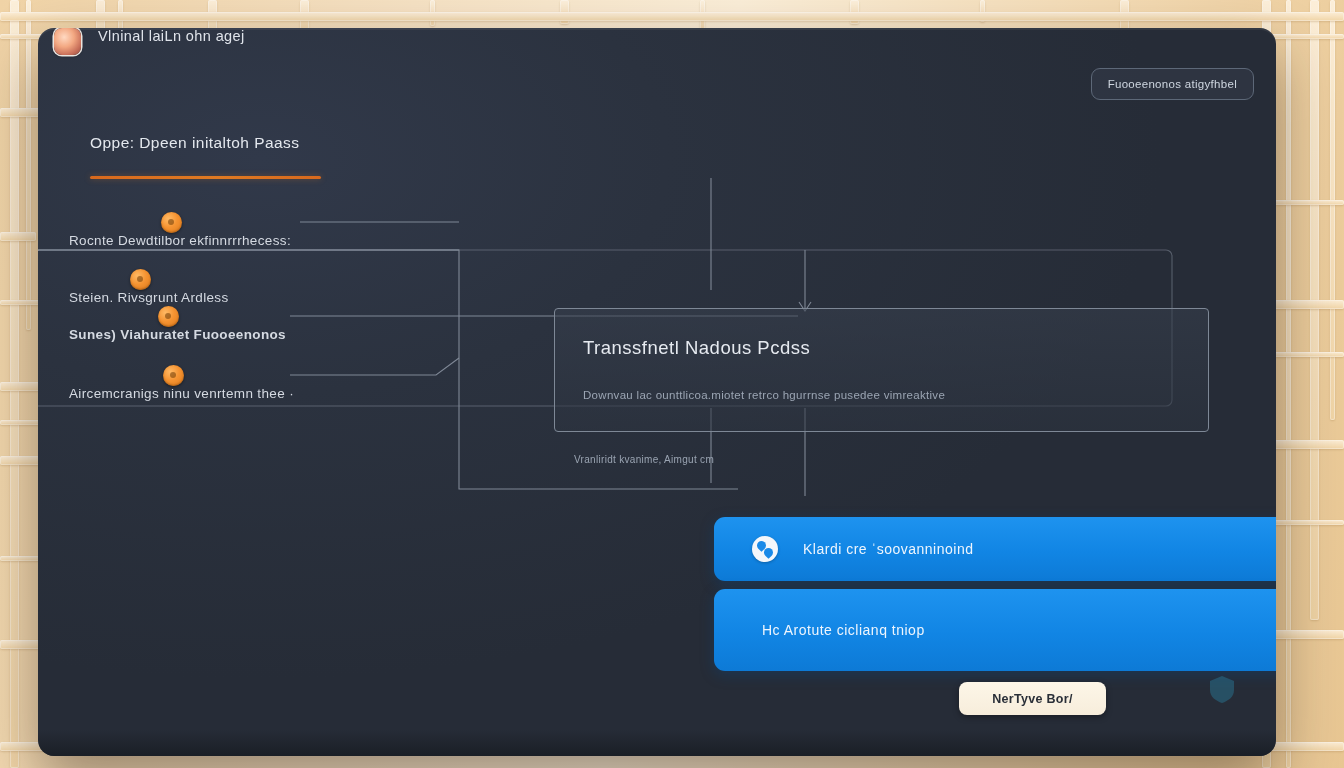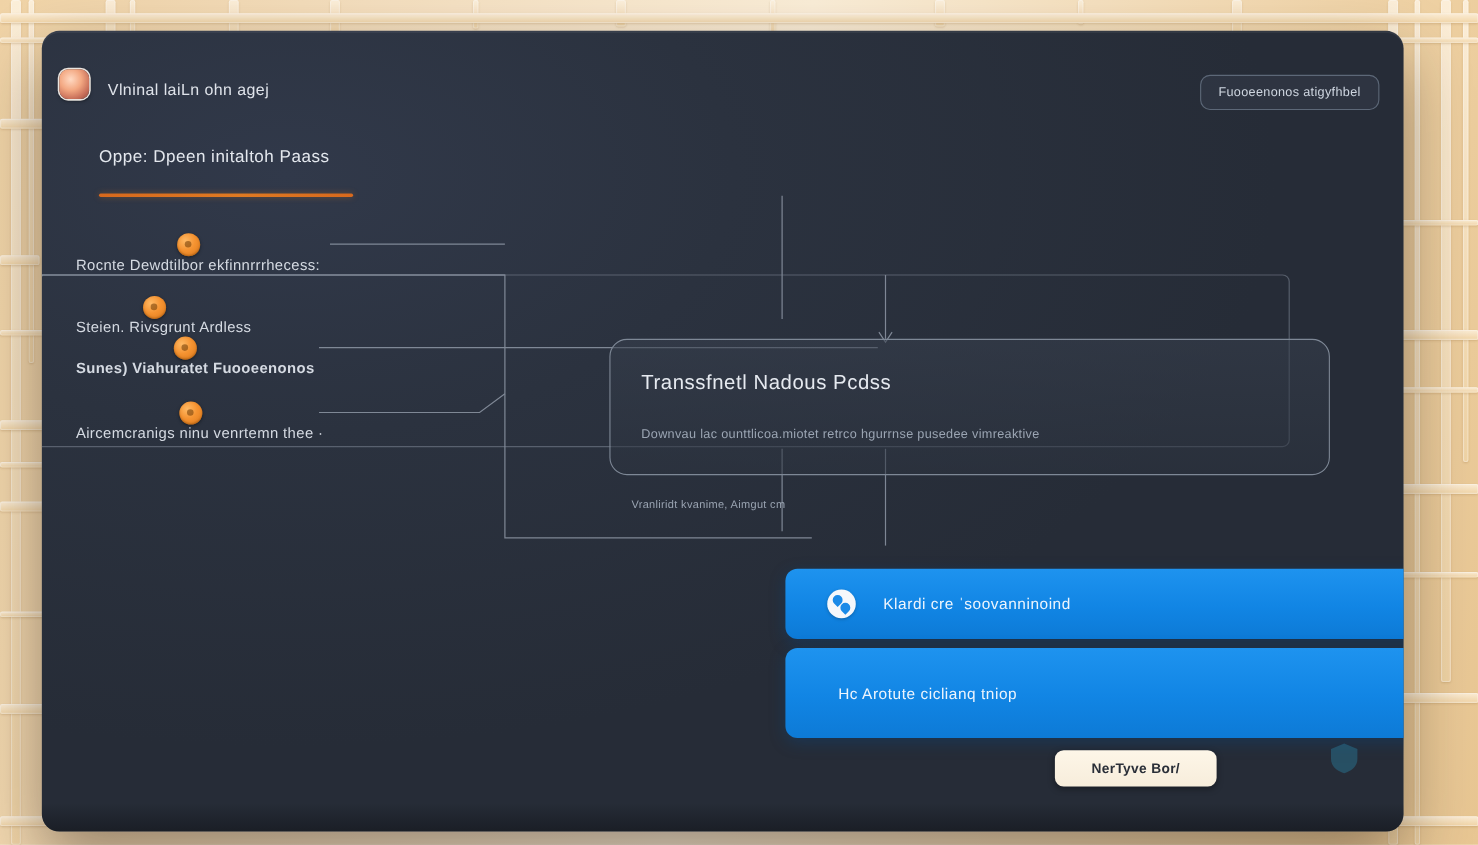--- a/index.html
+++ b/index.html
@@ -60,21 +60,21 @@
     pointer-events: none;
   }
 
   
   #titlebar {
     position: absolute;
     left: 0; top: 0;
     width: 100%;
     height: 62px;
     display: flex;
-    align-items: flex-end;
+    align-items: flex-start;
     padding: 0 18px 0 16px;
   }
   #app-icon {
     width: 27px; height: 27px;
     border-radius: 8px;
     background: radial-gradient(circle at 38% 34%, #ffd9c2 0%, #f3a882 40%, #c9705a 72%, #8e4a3e 100%);
     box-shadow: 0 0 0 1.5px #e9e4df, 0 1px 3px rgba(0,0,0,.5);
     flex: 0 0 auto;
   }
   #title-text {
@@ -161,21 +161,21 @@
     filter: blur(.4px);
   }
 
   
   #detail-card {
     position: absolute;
     left: 516px;
     top: 280px;
     width: 655px;
     height: 124px;
-    border-radius: 16px;
+    border-radius: 4px;
     border: 1px solid #7e8896;
     background: linear-gradient(180deg, rgba(55,63,77,.55) 0%, rgba(44,51,63,.55) 100%);
     padding-left: 10px;
   }
   #card-title {
     position: absolute;
     left: 28px; top: 28px;
     color: #e6eaf0;
     font-size: 18.5px;
     letter-spacing: .5px;

